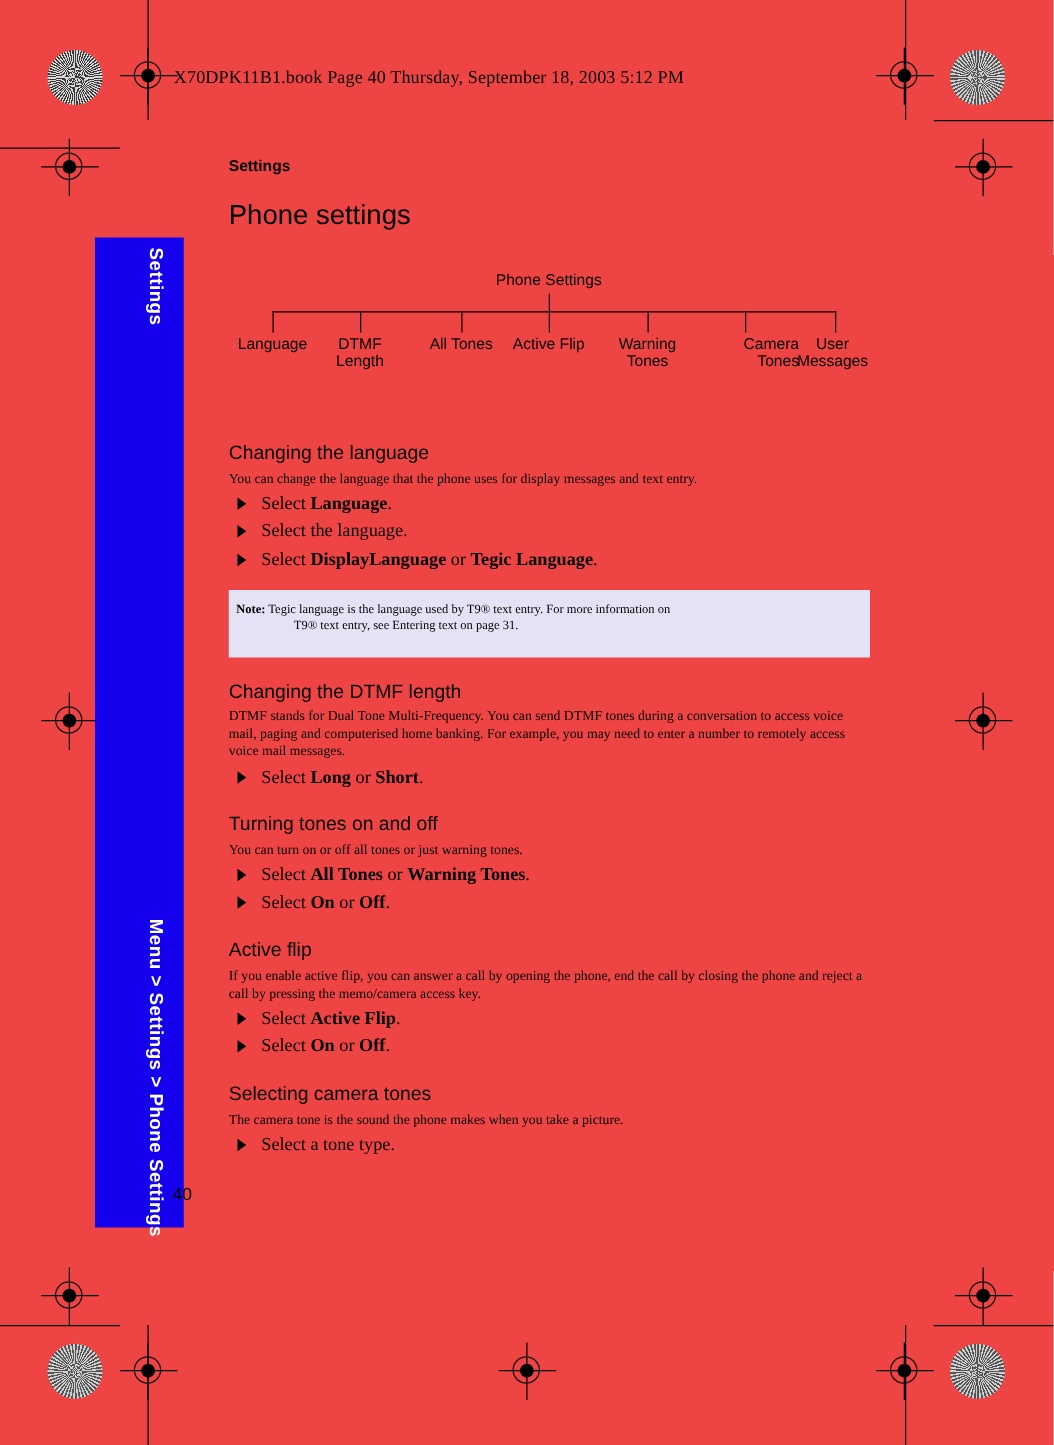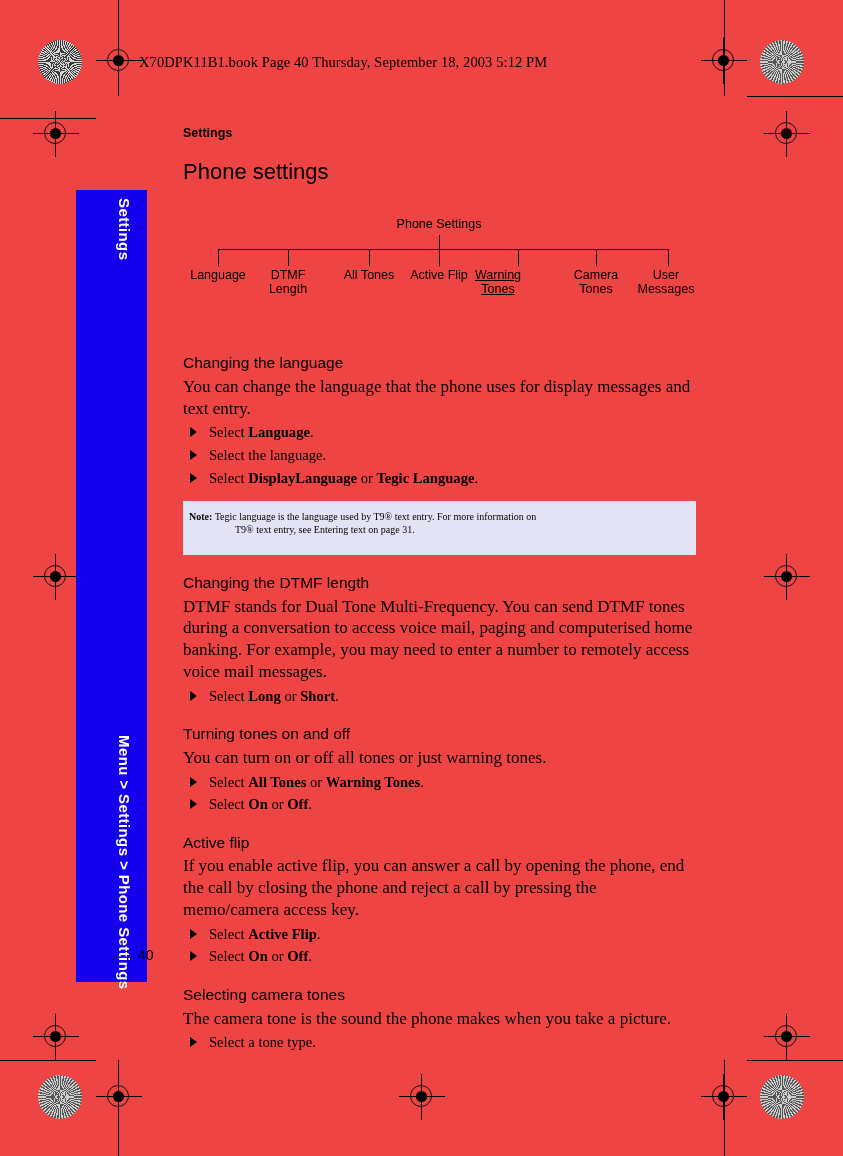--- a/index.html
+++ b/index.html
@@ -134,21 +134,21 @@
   h2.subhead {
     font-family: "Liberation Sans", sans-serif;
     font-weight: normal;
     font-size: 15.5px;
     margin: 0 0 3px 0;
     line-height: 1.2;
     color: #000;
   }
   p.body {
     font-family: "Liberation Serif", serif;
-    font-size: 17px;
+    font-size: 11px;
     line-height: 1.28;
     margin: 0 0 2px 0;
     text-align: left;
   }
   ul.steps {
     list-style: none;
     margin: 2px 0 0 0;
     padding: 0;
   }
   ul.steps li {
@@ -346,25 +346,25 @@
       <div class="leaf" style="left:105px;">
         <span>DTMF</span><br>
         <span>Length</span>
       </div>
       <div class="leaf" style="left:186px;">
         <span>All Tones</span>
       </div>
       <div class="leaf" style="left:256px;">
         <span>Active Flip</span>
       </div>
-      <div class="leaf" style="left:315px;text-decoration:underline;">
+      <div class="leaf" style="left:335px;">
         <span>Warning</span><br>
         <span>Tones</span>
       </div>
-      <div class="leaf" style="left:413px;">
+      <div class="leaf" style="left:434px;text-align:right;">
         <span>Camera</span><br>
         <span>Tones</span>
       </div>
       <div class="leaf" style="left:483px;">
         <span>User</span><br>
         <span>Messages</span>
       </div>
     </div>
 
     <div style="margin-top:45px;">

